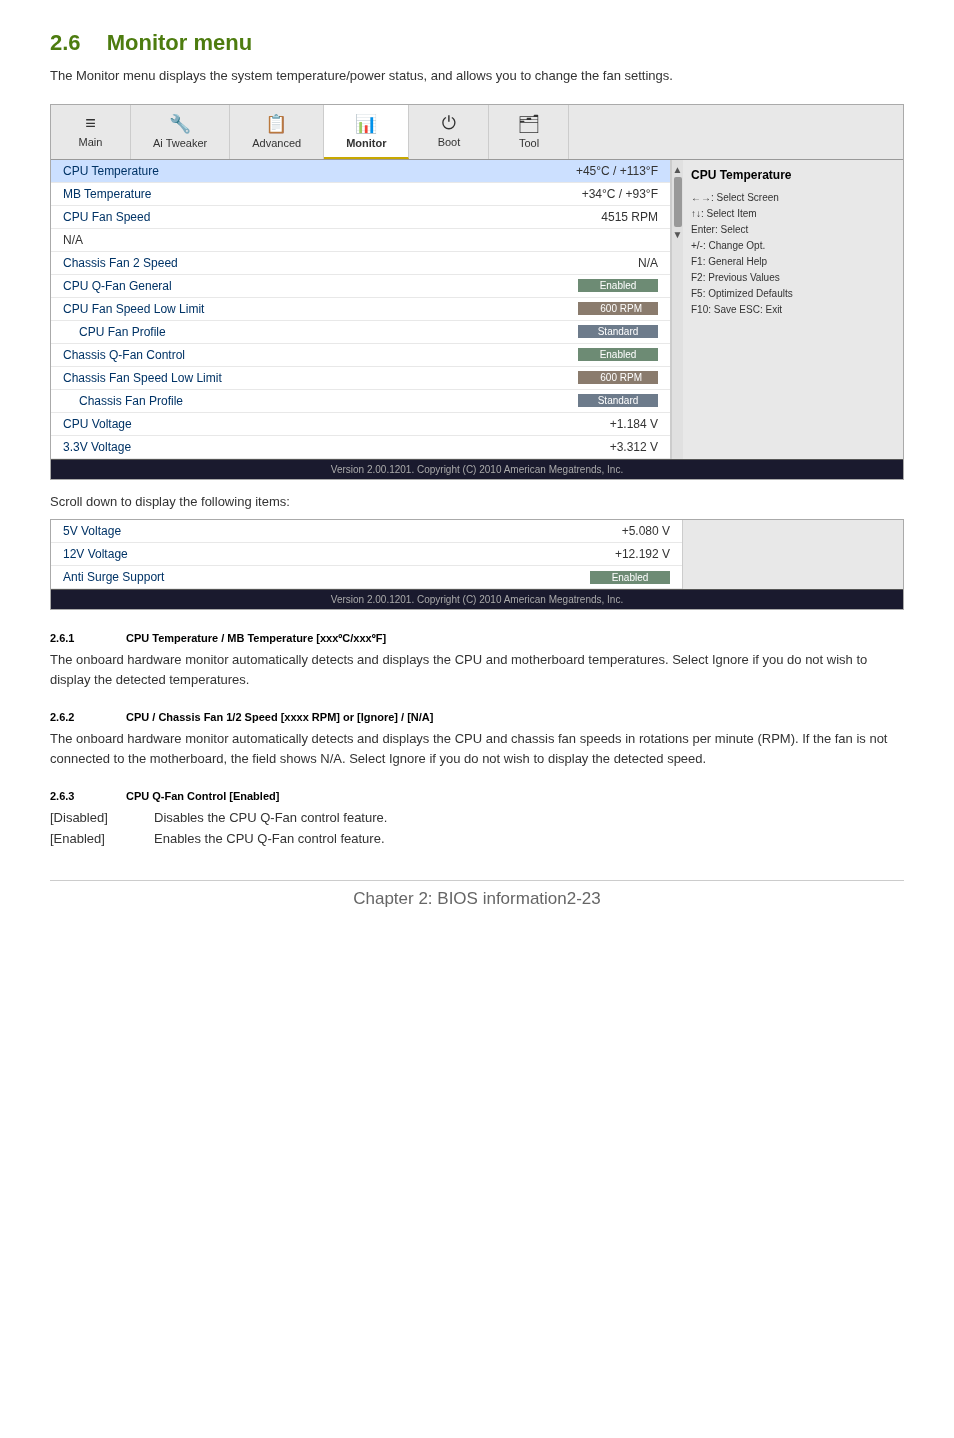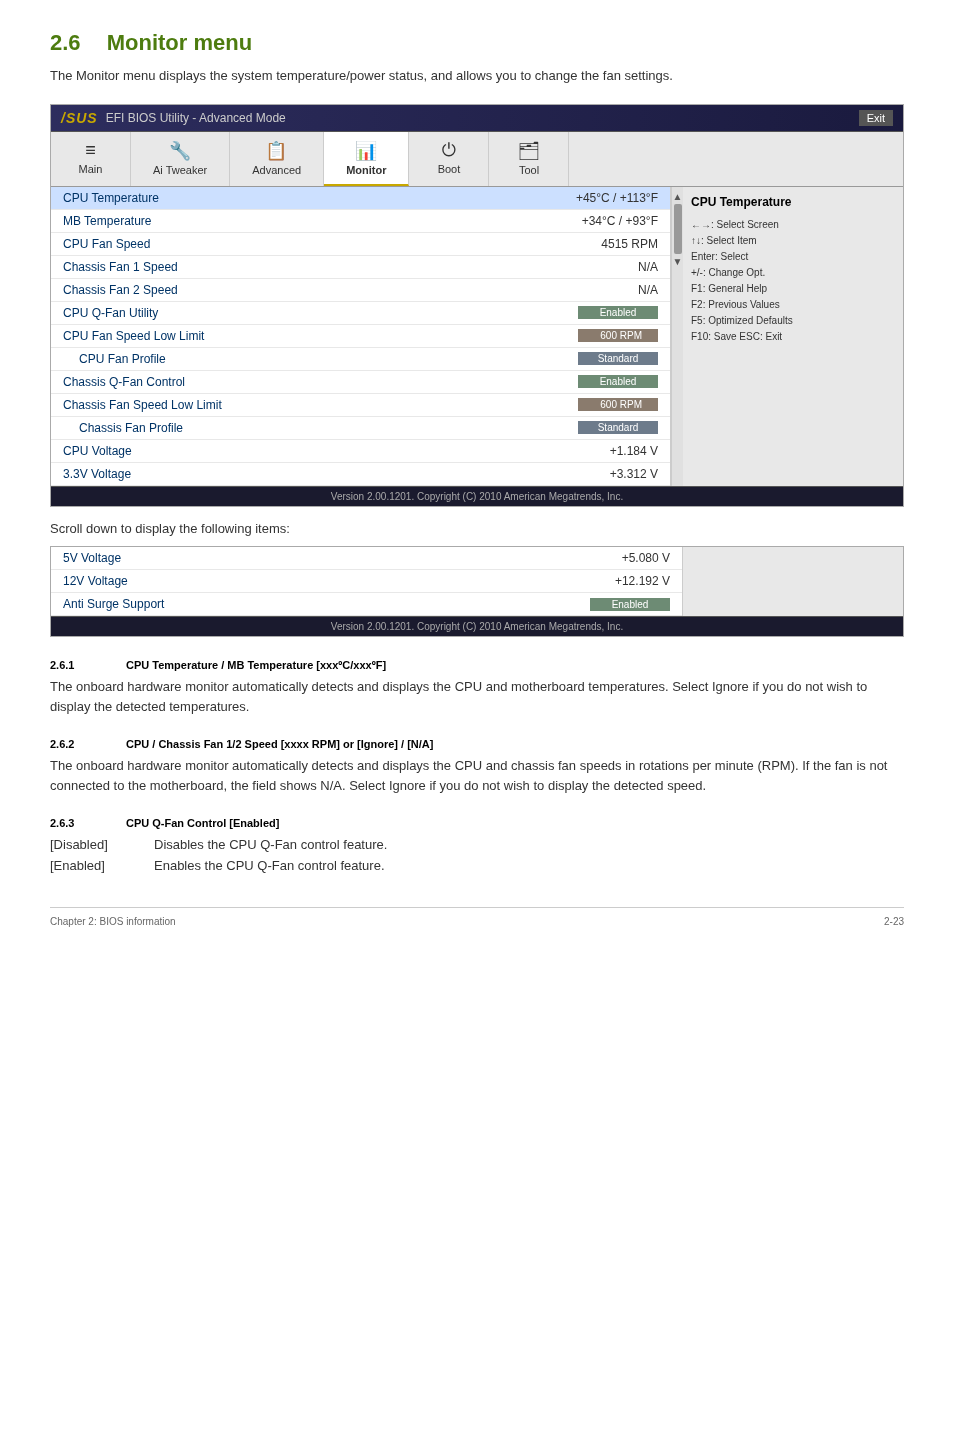--- a/index.html
+++ b/index.html
@@ -240,47 +240,40 @@
       min-width: 80px;
       color: #333;
     }
     .option-val {
       color: #333;
     }
 
     
     .page-footer {
       display: flex;
-      justify-content: space-between;
+      justify-content: center;
       align-items: center;
       border-top: 1px solid #ccc;
       margin-top: 30px;
       padding-top: 8px;
-      font-size: 10px;
+      font-size: 17px;
       color: #666;
     }
   </style>
 </head>
 <body>
 
 <div class="section-title">
   <span class="num">2.6</span>
   <span>Monitor menu</span>
 </div>
 <p class="section-desc">The Monitor menu displays the system temperature/power status, and allows you to change the fan settings.</p>
 
 <div class="bios-window">
 
-  <div class="bios-titlebar">
-    <div class="bios-titlebar-left">
-      <span class="asus-logo">/SUS</span>
-      <span class="bios-title-text">EFI BIOS Utility - Advanced Mode</span>
-    </div>
-    <button class="bios-exit-btn">Exit</button>
-  </div>
 
   <div class="bios-nav">
     <div class="bios-nav-item">
       <span class="bios-nav-icon">≡</span>
       <span>Main</span>
     </div>
     <div class="bios-nav-item">
       <span class="bios-nav-icon">🔧</span>
       <span>Ai Tweaker</span>
     </div>
@@ -312,29 +305,28 @@
           </div>
           <div class="monitor-row">
             <span class="label">MB Temperature</span>
             <span class="value">+34°C / +93°F</span>
           </div>
           <div class="monitor-row">
             <span class="label">CPU Fan Speed</span>
             <span class="value">4515 RPM</span>
           </div>
           <div class="monitor-row">
-            <span class="label">Chassis Fan 1 Speed</span>
             <span class="value">N/A</span>
           </div>
           <div class="monitor-row">
             <span class="label">Chassis Fan 2 Speed</span>
             <span class="value">N/A</span>
           </div>
           <div class="monitor-row">
-            <span class="label">CPU Q-Fan Utility</span>
+            <span class="label">CPU Q-Fan General</span>
             <span class="badge enabled">Enabled</span>
           </div>
           <div class="monitor-row">
             <span class="label">CPU Fan Speed Low Limit</span>
             <span class="badge rpm">600 RPM</span>
           </div>
           <div class="monitor-row">
             <span class="label indented">CPU Fan Profile</span>
             <span class="badge standard">Standard</span>
           </div>

